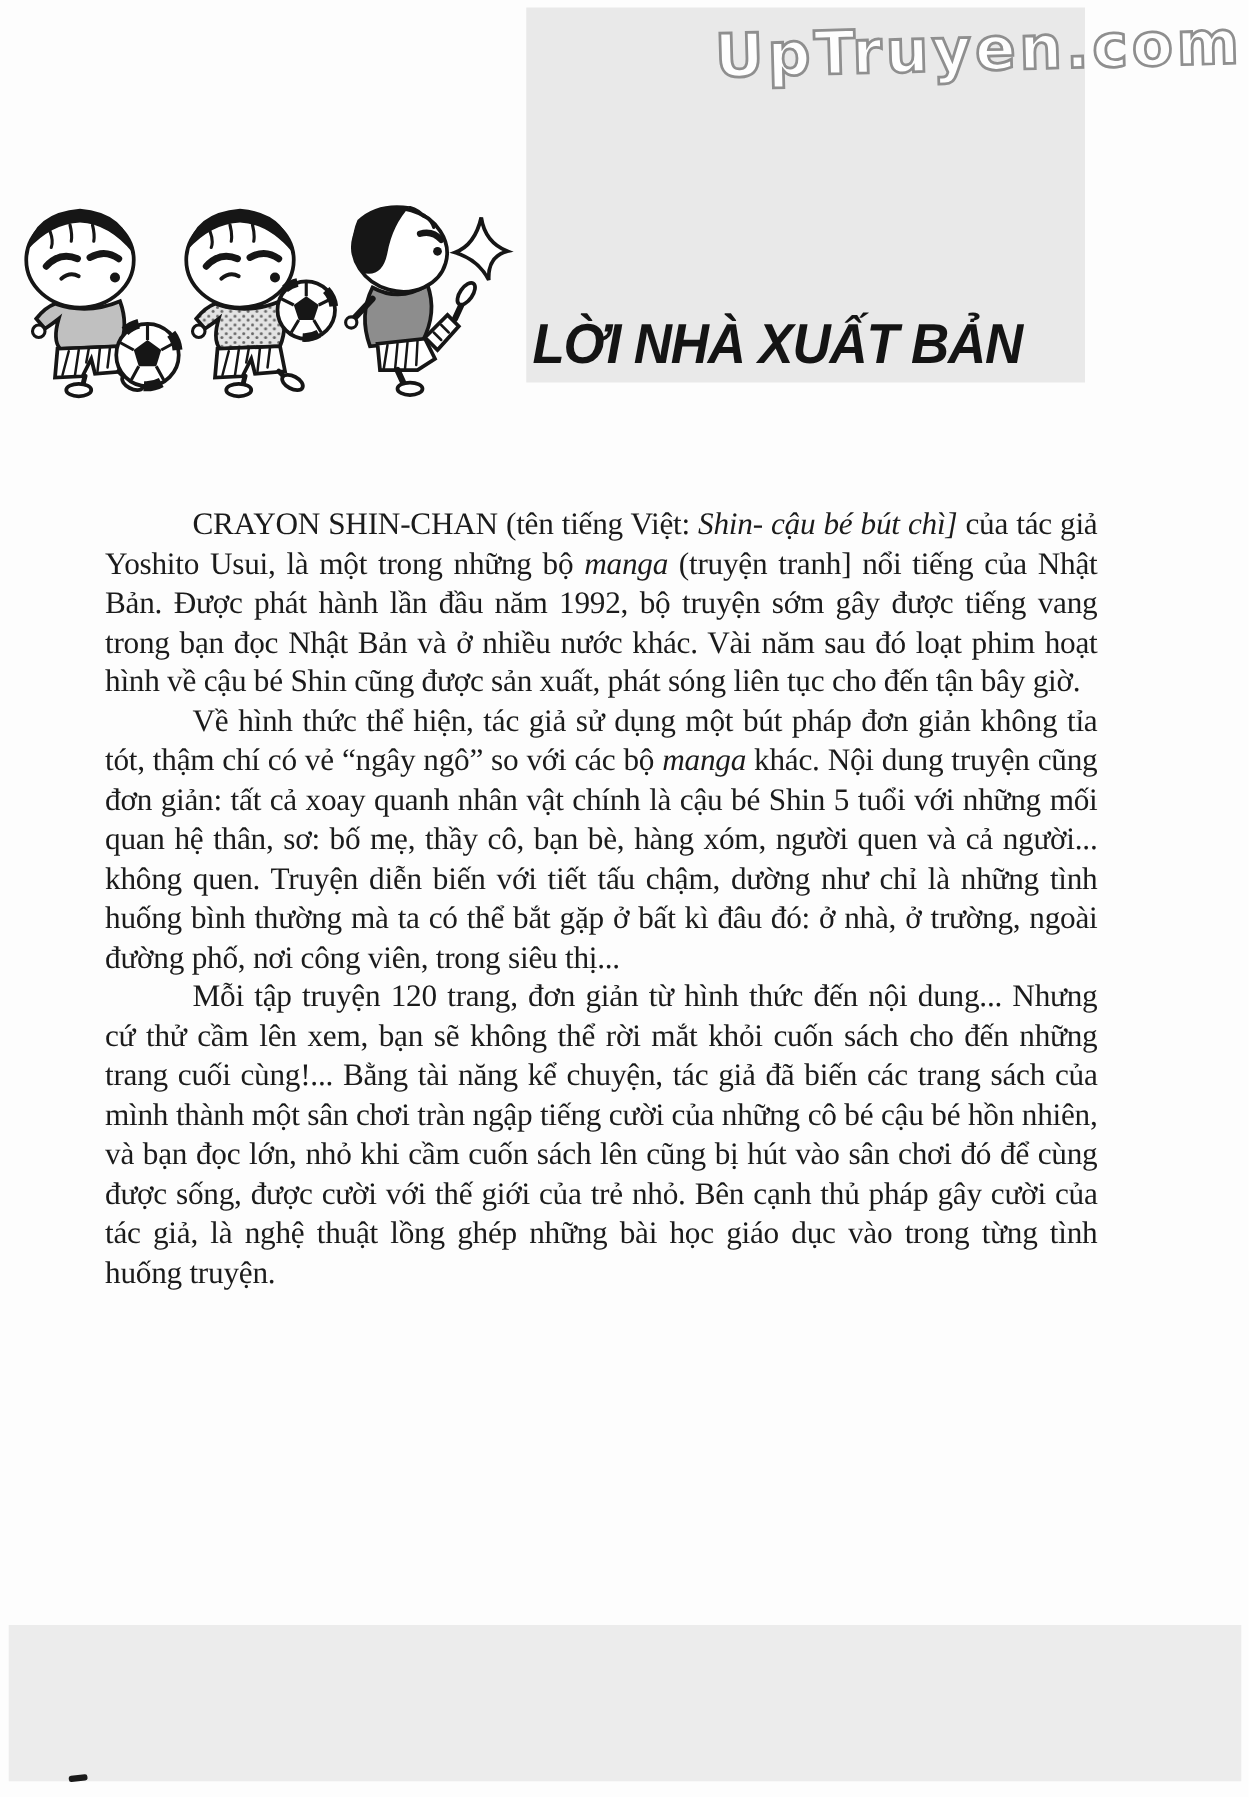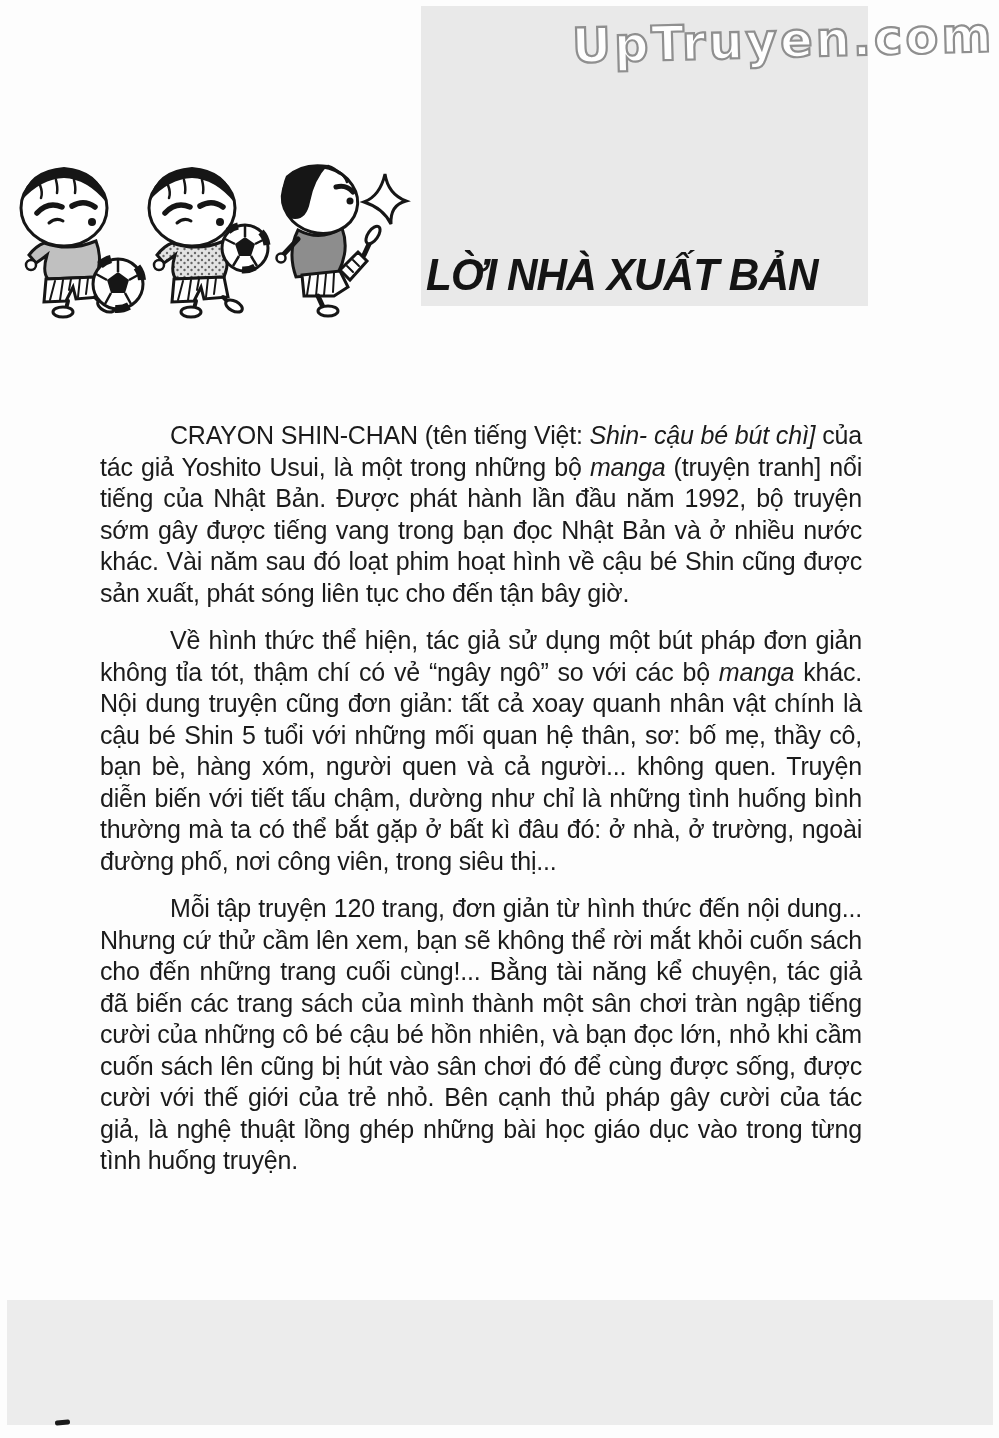--- a/index.html
+++ b/index.html
@@ -31,21 +31,21 @@
     letter-spacing:-1px;color:#141414;
     transform:scaleX(.94);transform-origin:left top;
     white-space:nowrap;
   }
   .body-text{
     position:absolute;left:84px;top:404px;width:794px;
     font-size:25px;line-height:31.5px;letter-spacing:-.2px;
     color:var(--text,#1b1b1b);
     text-align:justify;
   }
-  .body-text p{margin:16px;text-indent:70px;}
+  .body-text p{margin:0;text-indent:70px;font-family:Liberation Serif, serif;}
   .body-text .it{font-style:italic;}
   .footer-band{
     position:absolute;left:7px;top:1300px;width:986px;height:125px;
     background:var(--footer-band-bg,#ececec);
   }
   .wm-bottom{
     position:absolute;left:737px;top:1440px;
     font-size:28px;letter-spacing:1.5px;
     color:var(--watermark-gray,#8f8f8f);
     white-space:nowrap;

